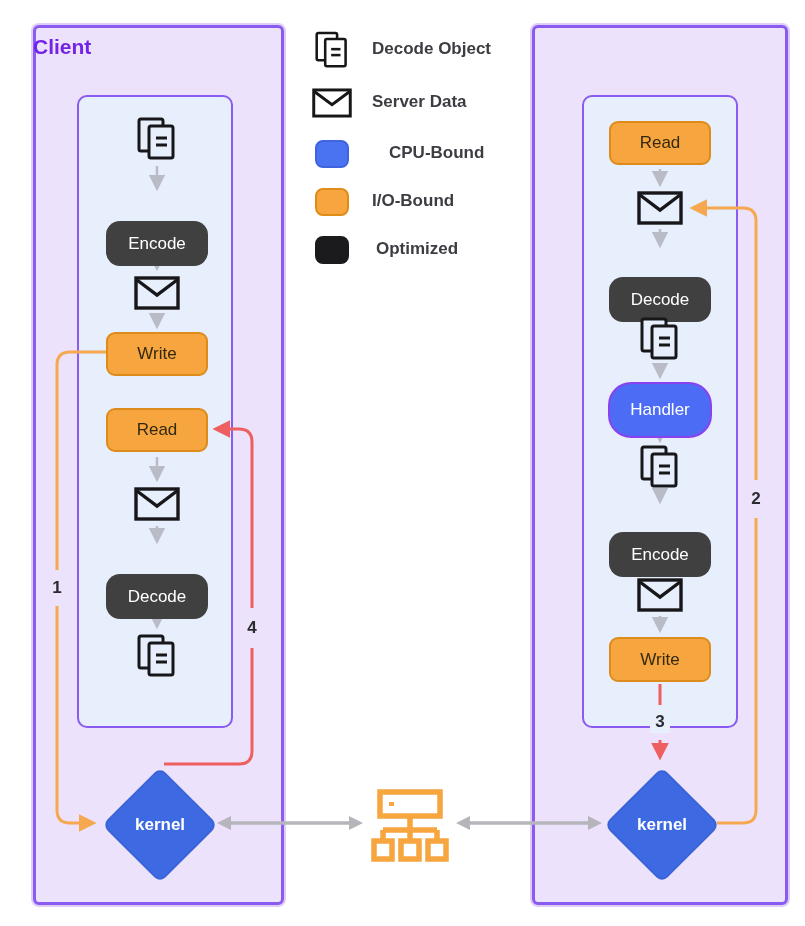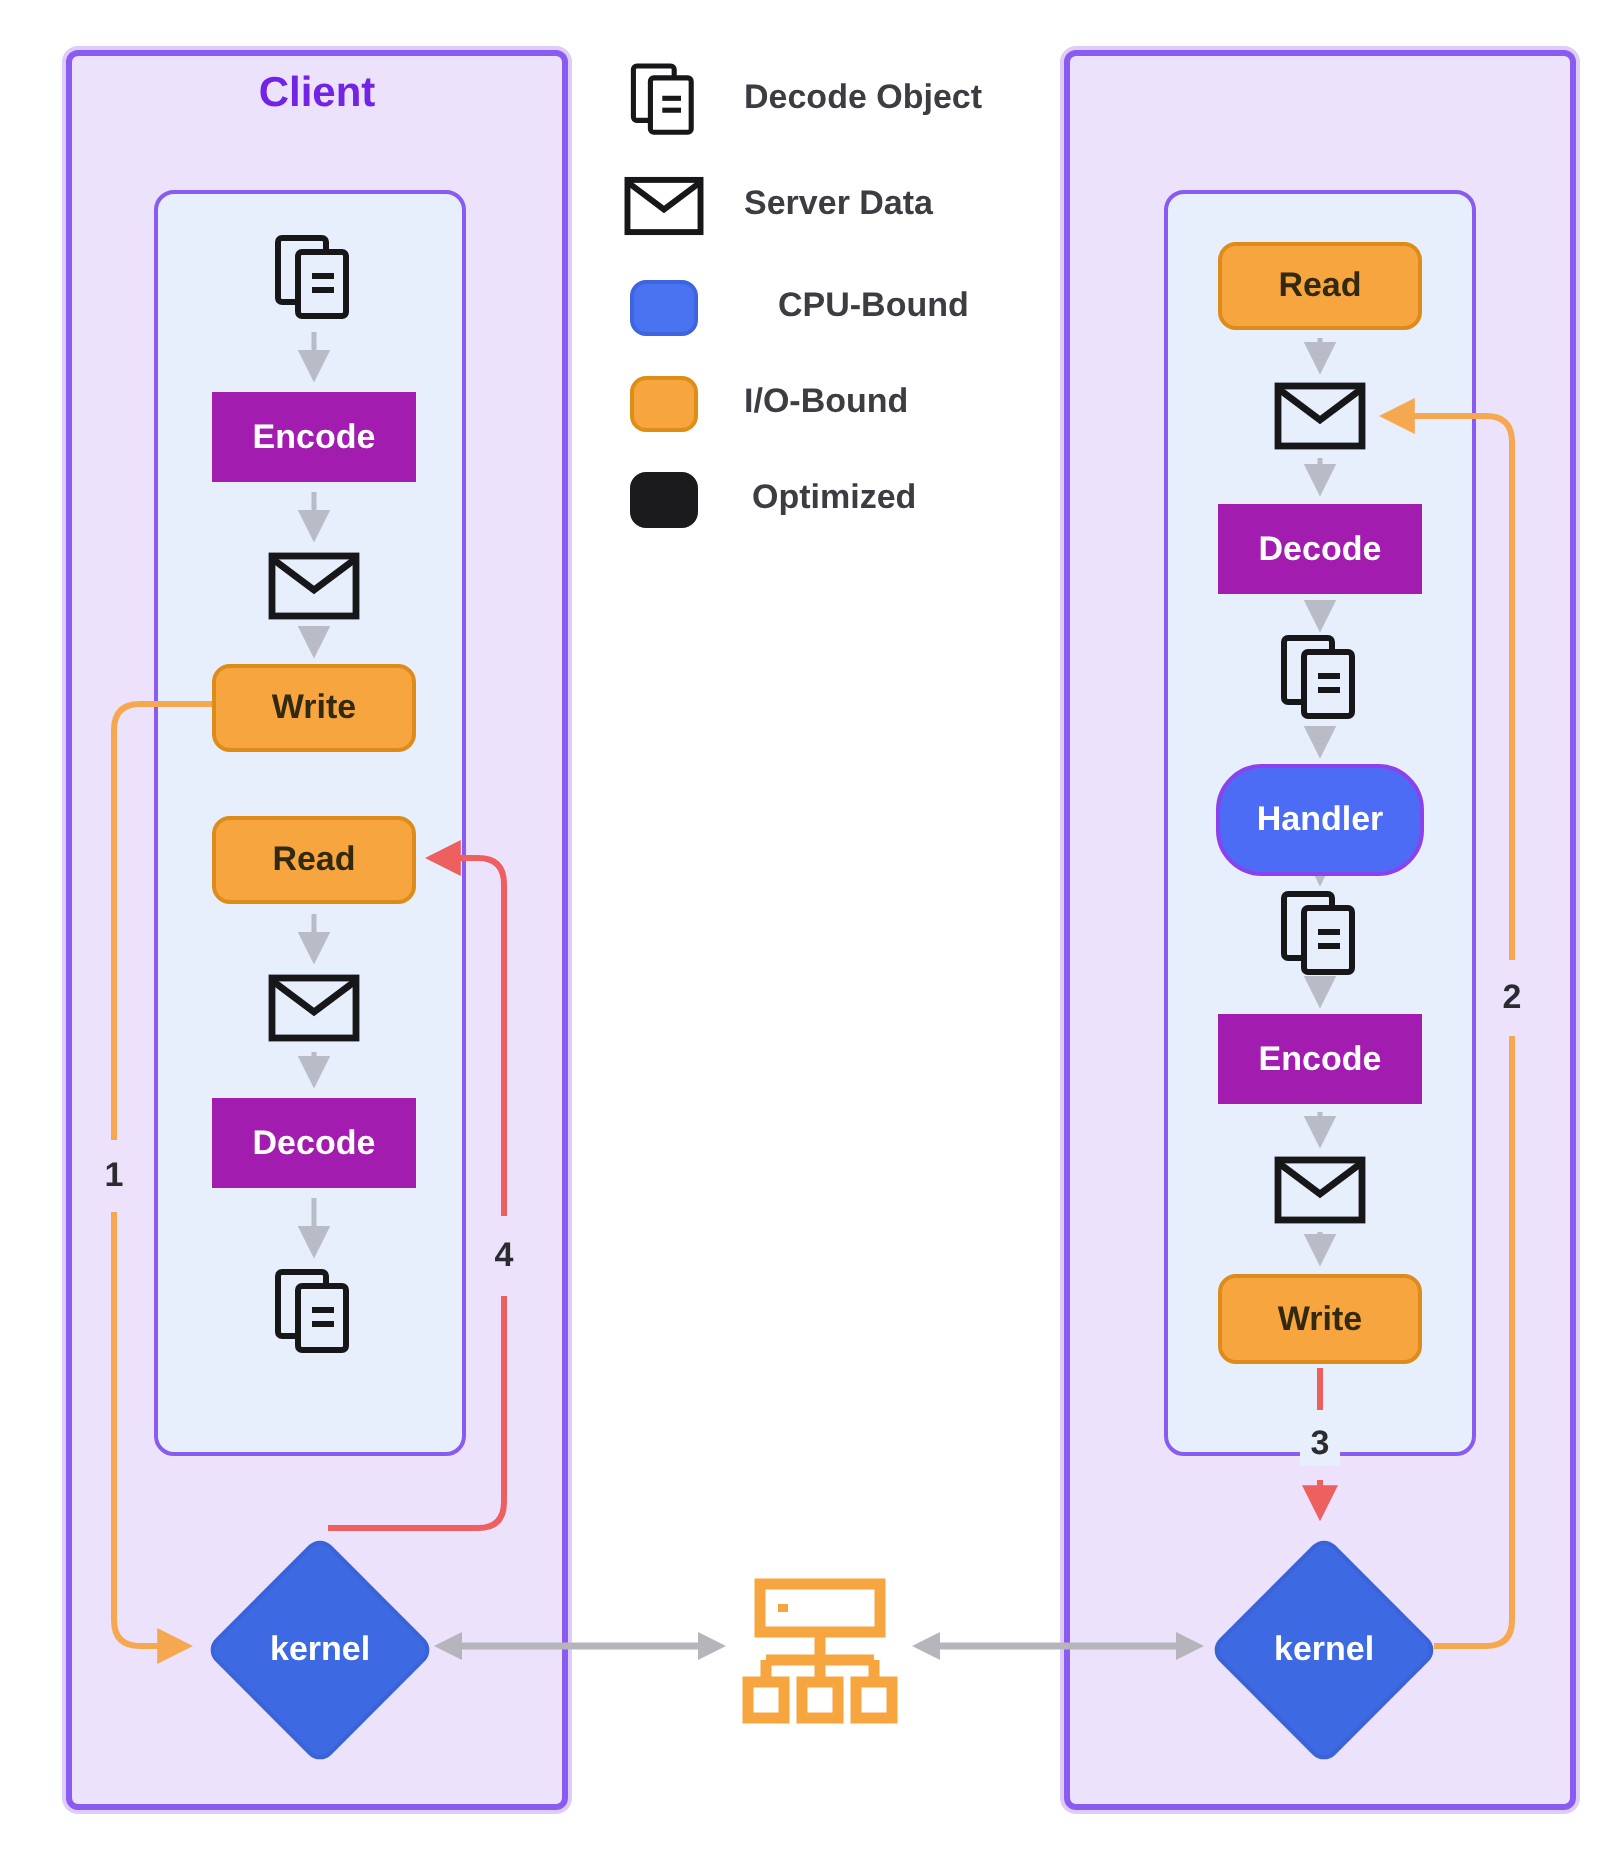--- a/index.html
+++ b/index.html
@@ -1,25 +1,25 @@
 <!DOCTYPE html>
 <html><head>
 <meta charset="utf-8">
 <style>
   html,body{margin:0;padding:0;background:#ffffff;}
   #stage{position:relative;width:805px;height:926px;background:#ffffff;overflow:hidden;
          font-family:"Liberation Sans",sans-serif;}
   .panel{position:absolute;box-sizing:border-box;background:#ece2fb;border:3px solid #8a5bf0;
          border-radius:6px;box-shadow:0 0 0 2px #decdf8;}
-  .panel-title{position:absolute;text-align:center;font-size:21px;font-weight:800;}
+  .panel-title{position:absolute;font-size:21px;font-weight:800;}
   .inner{position:absolute;box-sizing:border-box;background:#e7eefc;border:2.5px solid #8a5bf0;
          border-radius:10px;}
   .box{position:absolute;box-sizing:border-box;display:flex;align-items:center;justify-content:center;
-       font-size:17px;font-weight:700;}
-  .box-black{background:#a21caf;color:#ffffff;border-radius:0;}
+       font-size:17px;font-weight:400;}
+  .box-black{background:#404040;color:#ffffff;border-radius:14px;margin-top:25px;}
   .box-orange{background:#f6a53f;color:#33290f;border:2px solid #dd8c1b;border-radius:9px;}
   .box-pill{background:#4d6cf5;color:#ffffff;border:2.5px solid #8b42ee;border-radius:23px;}
   .icon{position:absolute;}
   .diamond{position:absolute;width:78px;height:78px;background:#3d6ae3;border:2px solid #3a63d8;
            border-radius:8px;transform:rotate(45deg);display:flex;align-items:center;justify-content:center;}
   .diamond span{transform:rotate(-45deg);color:#ffffff;font-size:17px;font-weight:700;}
   .edge-label{position:absolute;font-size:17px;font-weight:700;color:#2b2b30;text-align:center;
               line-height:22px;}
   .lbl-client{background:#ece2fb;}
   .lbl-server{background:#ece2fb;}

